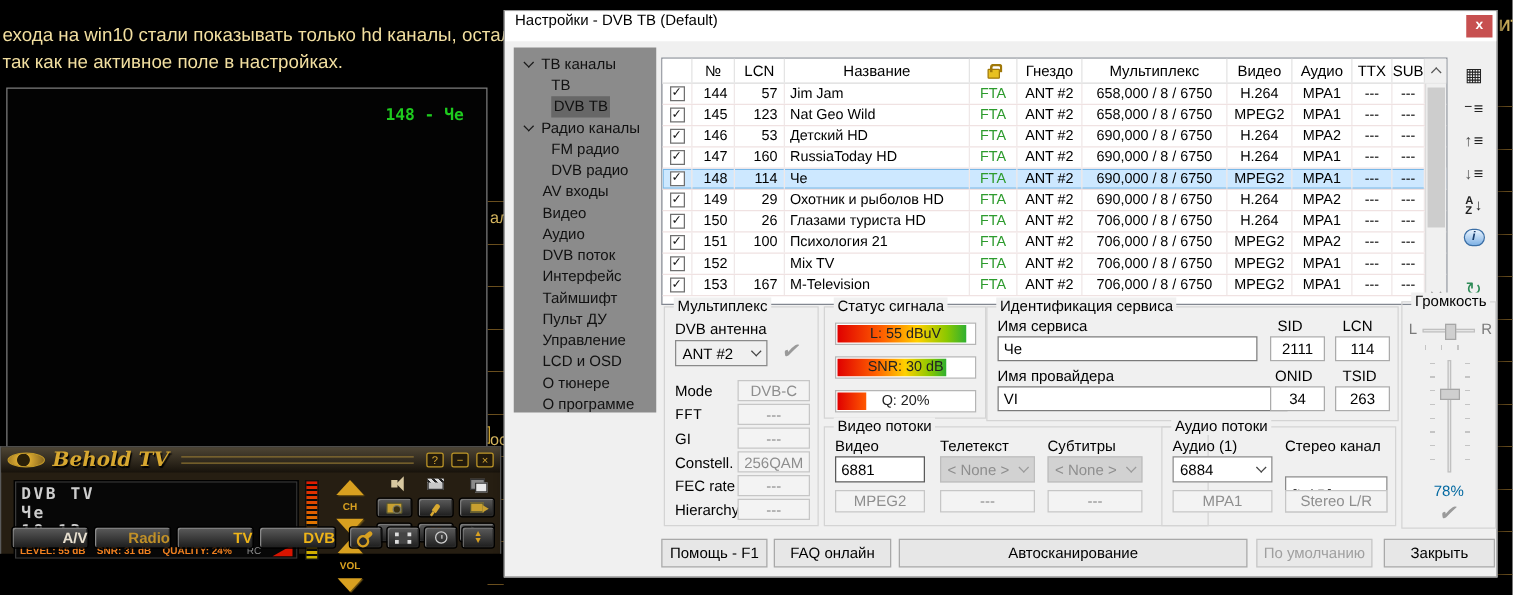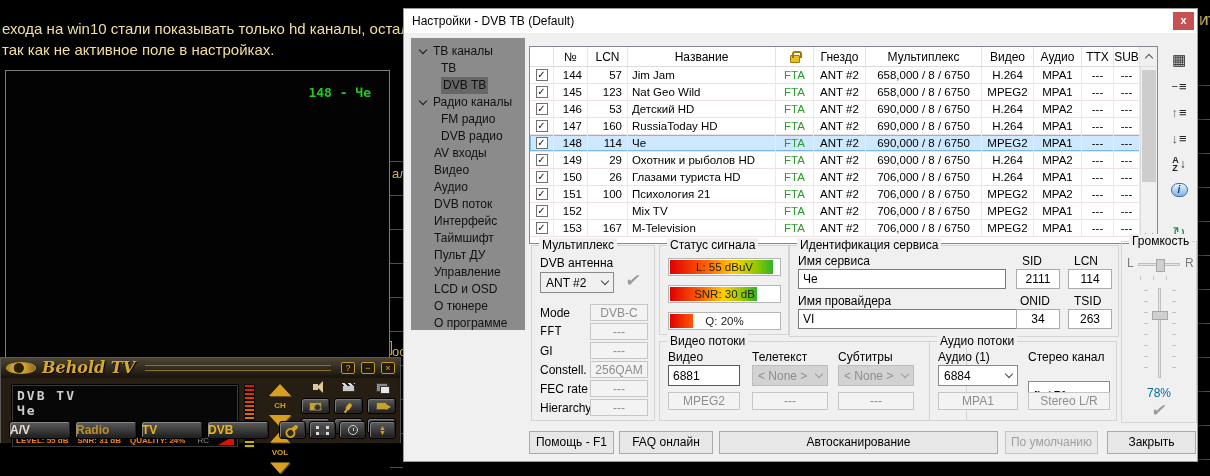--- a/index.html
+++ b/index.html
@@ -31,21 +31,21 @@
 .lcd-wedge{width:0;height:0;border-left:16px solid transparent;border-bottom:9px solid #d81400}
 .meter{position:absolute;left:243px;top:26px;width:11px;height:64px;background:repeating-linear-gradient(180deg,transparent 0 2px,#0a0a0a 2px 4px),linear-gradient(180deg,#e01800,#e07800 55%,#d8a800 85%,#c8b400);border:1px solid #111}
 .chvol{position:absolute;left:261px;top:24px;width:36px;height:94px;display:flex;flex-direction:column;align-items:center;justify-content:space-between;padding:2px 0}
 .tri-up{width:0;height:0;border-left:11px solid transparent;border-right:11px solid transparent;border-bottom:12px solid #d8a020;filter:drop-shadow(1px 1px 0 #6a5010)}
 .tri-down{width:0;height:0;border-left:11px solid transparent;border-right:11px solid transparent;border-top:12px solid #d8a020;filter:drop-shadow(1px 1px 0 #6a5010)}
 .chvol-lbl{font-size:8px;font-weight:bold;color:#d8a020}
 .pgrid{position:absolute;left:300px;top:22px;width:98px}
 .pgrid-row{display:flex;gap:4px;margin-bottom:4px}
 .flaticon{width:29px;height:14px;display:flex;align-items:center;justify-content:center}
 .pbtn{width:29px;height:16px;background:linear-gradient(#5c5c5c,#1d1d1d);border:1px solid #000;box-shadow:inset 1px 1px 0 #7a7a7a,inset -1px -1px 0 #2a2a2a;border-radius:3px;display:flex;align-items:center;justify-content:center;gap:2px}
-.pmode{position:absolute;bottom:4px;height:18px;background:linear-gradient(#5c5c5c,#1d1d1d);border:1px solid #000;box-shadow:inset 1px 1px 0 #8a8a8a,inset -1px -1px 0 #222;border-radius:3px;font-weight:bold;font-size:12px;text-align:left;line-height:16px}
+.pmode{position:absolute;bottom:4px;height:18px;background:linear-gradient(#5c5c5c,#1d1d1d);border:1px solid #000;box-shadow:inset 1px 1px 0 #8a8a8a,inset -1px -1px 0 #222;border-radius:3px;font-weight:bold;font-size:12px;text-align:right;line-height:16px}
 
 .i-speaker{width:5px;height:6px;background:#d8c8a0;position:relative}
 .i-speaker:before{content:"";position:absolute;left:4px;top:-3px;border-top:6px solid transparent;border-bottom:6px solid transparent;border-right:6px solid #d8c8a0}
 .i-clapper{width:13px;height:9px;background:#c8c8c8;border:1px solid #333;position:relative}
 .i-clapper:before{content:"";position:absolute;left:-1px;top:-1px;right:-1px;height:3px;background:repeating-linear-gradient(45deg,#222 0 2px,#ddd 2px 4px)}
 .i-pip{width:12px;height:9px;background:#8a8a8a;border:1px solid #333;position:relative}
 .i-pip:before{content:"";position:absolute;right:-3px;bottom:-3px;width:8px;height:6px;background:#e8e8e8;border:1px solid #333}
 .i-camera{width:13px;height:9px;background:#c8a030;border:1px solid #553;border-radius:1px;position:relative}
 .i-camera:before{content:"";position:absolute;left:4px;top:1px;width:5px;height:5px;border-radius:50%;background:#3a2f10;border:1px solid #776}
 .i-mic{width:4px;height:7px;background:#d8a830;border-radius:2px 2px 0 0;position:relative;transform:rotate(35deg)}
@@ -57,21 +57,21 @@
 .i-play{width:0;height:0;border-top:5px solid transparent;border-bottom:5px solid transparent;border-left:9px solid #d0d0d0}
 .i-wrench{width:13px;height:4px;background:#d8a020;border-radius:2px;transform:rotate(-40deg);position:relative}
 .i-wrench:before{content:"";position:absolute;left:-2px;top:-2px;width:6px;height:6px;border:2px solid #d8a020;border-radius:50%;background:#2a2a2a}
 .i-film{width:13px;height:9px;background:#444;border-left:3px dotted #ddd;border-right:3px dotted #ddd}
 .i-clock{width:10px;height:10px;border:1px solid #d0d0d0;border-radius:50%;position:relative}
 .i-clock:before{content:"";position:absolute;left:4px;top:2px;width:1px;height:3px;background:#d0d0d0}
 .i-updown{display:flex;flex-direction:column;line-height:5px;font-size:7px;color:#d8a020}
 
 
 .dialog{position:absolute;left:403px;top:8px;width:795px;height:454px;background:#f0f0f0;border:1px solid #9b9b9b;box-shadow:3px 4px 10px rgba(0,0,0,.65);font-size:12px;color:#000}
-.dtitle{height:24px;background:#fff;display:flex;align-items:center;padding-left:8px;font-size:12px}
+.dtitle{height:24px;background:#fff;display:flex;align-items:flex-start;padding-left:8px;font-size:12px}
 .dclose{position:absolute;top:3px;right:3px;width:21px;height:18px;background:#c75050;color:#fff;font-size:11px;font-weight:bold;text-align:center;line-height:16px}
 
 .tree{position:absolute;left:7px;top:29px;width:114px;height:292px;background:#8b8b8b;padding-top:5px;overflow:hidden}
 .tree-item{height:17px;line-height:17px;font-size:12px;color:#111;display:flex;align-items:center;white-space:nowrap}
 .tree-item.lvl0{padding-left:9px}
 .tree-item.lvl1{padding-left:30px}
 .chev{width:6px;height:6px;border-right:1.6px solid #1a1a1a;border-bottom:1.6px solid #1a1a1a;transform:rotate(45deg);display:inline-block;margin-right:7px;margin-top:-3px}
 .tree-item.lvl0:not(.haschev){padding-left:23px}
 .tree-label.sel{background:#676767;padding:0 2px}
 

